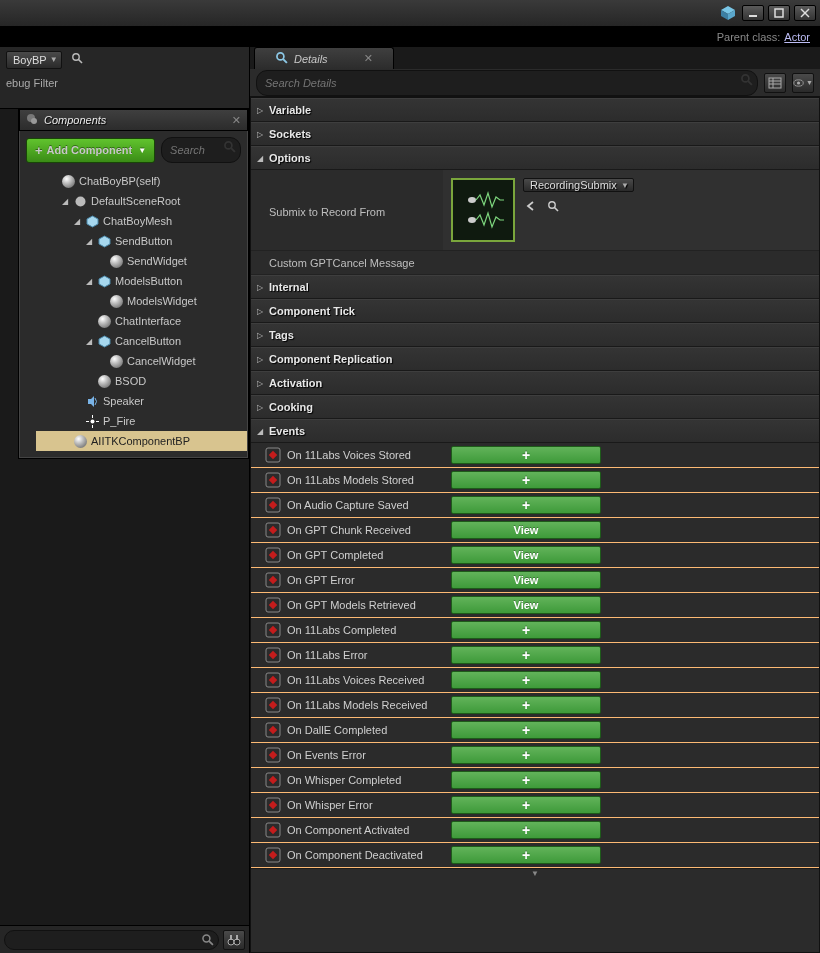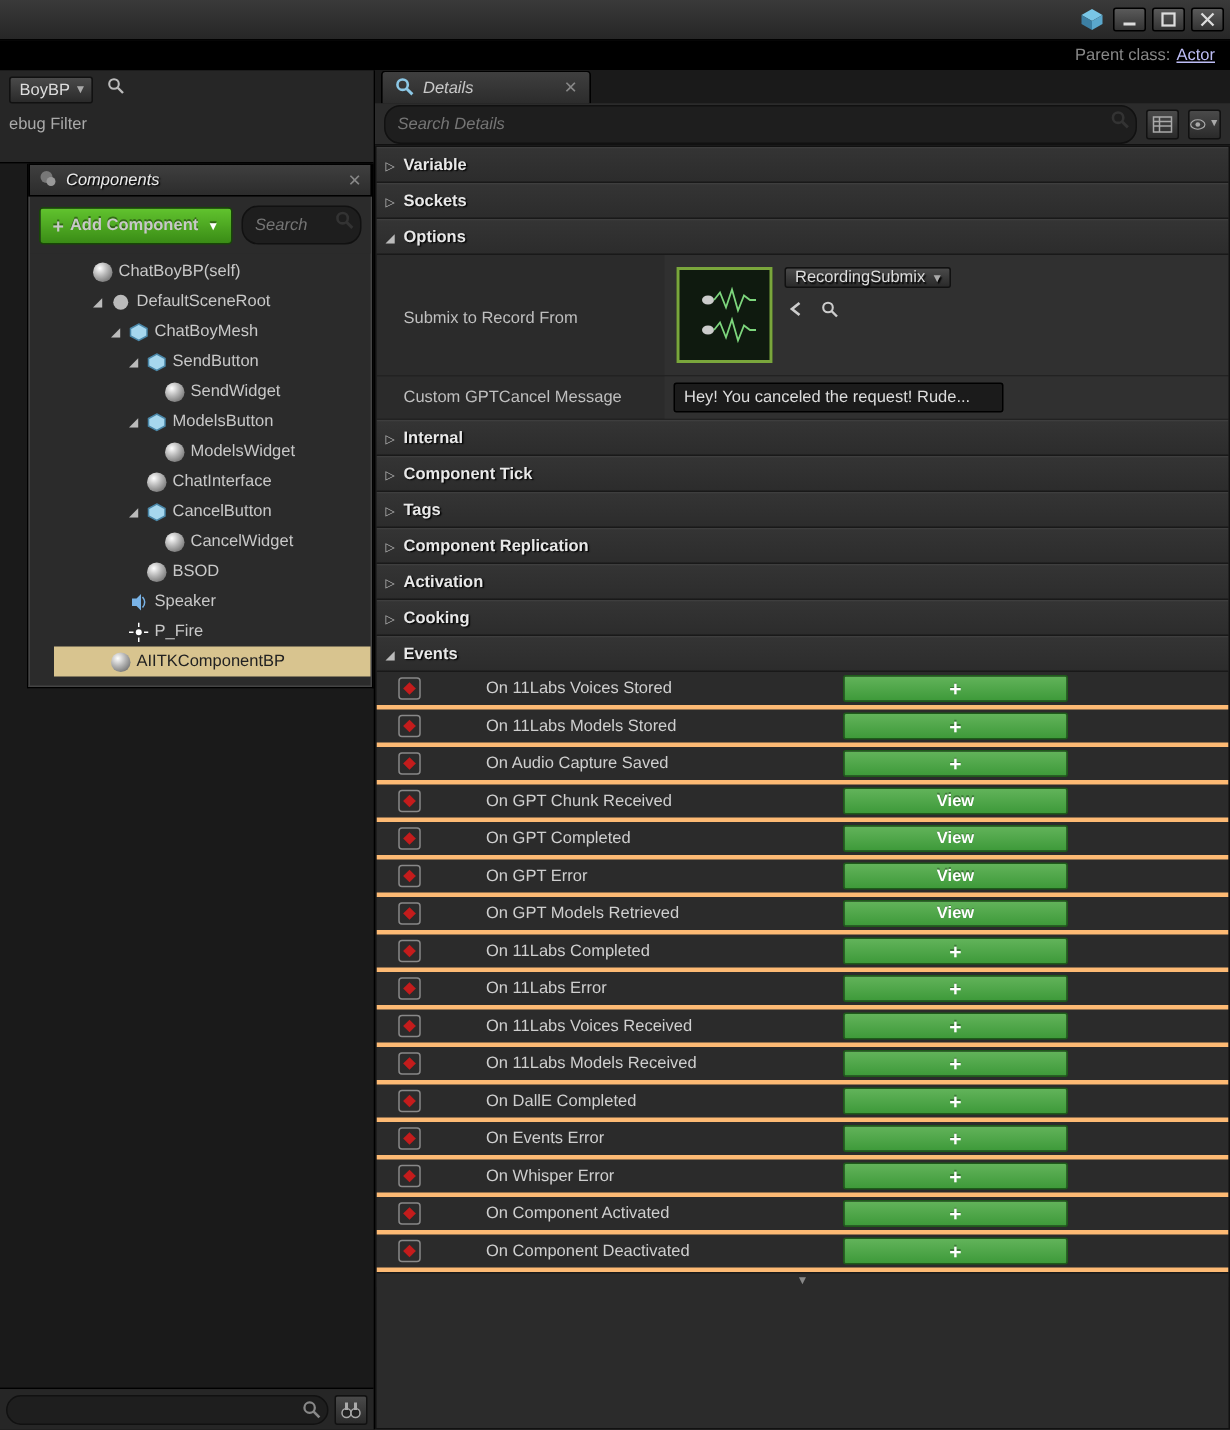--- a/index.html
+++ b/index.html
@@ -38,40 +38,40 @@
   .exp{width:10px;text-align:center;color:#bbb;font-size:8px;}
   .sphereicon{width:13px;height:13px;border-radius:50%;background:radial-gradient(circle at 35% 30%,#fff,#b8b8b8 40%,#555 100%);margin:0 4px;flex:0 0 auto;}
   .compicon{width:13px;height:13px;margin:0 4px;flex:0 0 auto;display:flex;align-items:center;justify-content:center;}
   .lbl{white-space:nowrap;}
   .leftspacer{flex:1;background:#1a1a1a;}
   .leftbot{height:28px;background:#262626;border-top:1px solid #000;display:flex;align-items:center;padding:0 4px;gap:4px;}
   .leftbot input{flex:1;height:20px;background:#1e1e1e;border:1px solid #111;border-radius:10px;padding:0 22px 0 8px;}
   .iconbtn{width:22px;height:20px;border:1px solid #111;background:linear-gradient(#4a4a4a,#2a2a2a);border-radius:2px;display:flex;align-items:center;justify-content:center;cursor:pointer;}
   .rightcol{flex:1;display:flex;flex-direction:column;background:#2b2b2b;overflow:hidden;}
   .tabrow{height:22px;background:#1a1a1a;display:flex;align-items:flex-end;padding:0 0 0 4px;}
-  .tab{height:22px;background:linear-gradient(#3f3f3f,#2c2c2c);border:1px solid #000;border-bottom:none;border-radius:3px 3px 0 0;display:flex;align-items:center;padding:0 8px;gap:6px;min-width:140px;justify-content:flex-end;}
+  .tab{height:22px;background:linear-gradient(#3f3f3f,#2c2c2c);border:1px solid #000;border-bottom:none;border-radius:3px 3px 0 0;display:flex;align-items:center;padding:0 20px;gap:6px;min-width:140px;justify-content:flex-end;}
   .tab .x{color:#888;margin-left:auto;cursor:pointer;}
   .detailsSearch{height:28px;background:#2b2b2b;border-bottom:1px solid #111;display:flex;align-items:center;padding:0 6px;gap:6px;}
   .detailsSearch .searchbox{flex:1;}
   .detailsBody{flex:1;overflow-y:auto;background:#2b2b2b;border:1px solid #111;position:relative;}
   .cat{height:24px;border-top:1px solid #3e3e3e;border-bottom:1px solid #191919;display:flex;align-items:center;padding:0 6px;gap:4px;background:linear-gradient(#343434,#2c2c2c);cursor:pointer;}
   .cat .arrow{font-size:8px;color:#bbb;width:8px;}
   .cat .clabel{font-weight:bold;color:#e8e8e8;text-shadow:1px 1px 1px #000;}
   .proprow{display:flex;min-height:24px;border-bottom:1px solid #222;}
   .propkey{width:192px;padding:4px 6px 4px 18px;color:#bfbfbf;display:flex;align-items:center;}
   .propval{flex:1;padding:4px 6px;display:flex;align-items:center;background:#303030;gap:6px;}
   .optionsblock{display:flex;border-bottom:1px solid #222;}
   .optionsblock .propkey{padding-top:8px;}
   .thumb{width:64px;height:64px;border:2px solid #7aa63c;background:#0f1a0f;display:flex;flex-direction:column;align-items:center;justify-content:center;gap:2px;}
   .thumb .pulse{width:42px;height:18px;}
   .combobox{flex:1;max-width:160px;height:20px;background:linear-gradient(#4a4a4a,#2a2a2a);border:1px solid #111;border-radius:2px;padding:0 16px 0 6px;position:relative;display:flex;align-items:center;color:#ddd;text-shadow:1px 1px 1px #000;}
   .combobox:after{content:"▼";position:absolute;right:4px;font-size:8px;color:#aaa;}
   .miniicon{width:16px;height:16px;display:flex;align-items:center;justify-content:center;color:#aaa;cursor:pointer;}
   .textfield{background:#1b1b1b;border:1px solid #000;border-radius:2px;height:20px;padding:0 6px;color:#ddd;min-width:220px;}
-  .eventrow{display:flex;height:25px;align-items:center;border-bottom:3px solid #fdba74;gap:37px;}
+  .eventrow{display:flex;height:25px;align-items:center;border-bottom:1px solid #fdba74;}
   .eventrow .eicon{width:16px;height:16px;margin:0 6px 0 14px;}
   .eventrow .elabel{flex:0 0 158px;color:#cfcfcf;}
   .eventbtn{width:150px;height:18px;background:linear-gradient(#62b35a,#3e9a3a);border:1px solid #1e5b1a;border-radius:2px;display:flex;align-items:center;justify-content:center;color:#fff;font-weight:bold;cursor:pointer;text-shadow:0 -1px 0 rgba(0,0,0,.3);}
   .eventbtn.add:before{content:"+";font-size:14px;line-height:14px;}
   .detailsBody::-webkit-scrollbar{width:11px;background:#222;}
   .detailsBody::-webkit-scrollbar-thumb{background:#4a4a4a;border-radius:2px;}
   .glass{display:inline-block;}
   .pullnotch{height:10px;background:#2b2b2b;display:flex;align-items:center;justify-content:center;border-top:1px solid #1a1a1a;}
   .pullnotch:before{content:"▼";font-size:8px;color:#888;}
   .eyebtn{display:flex;align-items:center;}
@@ -379,23 +379,20 @@
                       <line x1="7.5" y1="7.5" x2="11" y2="11" stroke="#ccc" stroke-width="1.6"></line>
                     </svg>
                   </span>
                 </div>
               </div>
             </div>
           </div>
         </div>
         <div class="proprow">
           <div class="propkey">Custom GPTCancel Message</div>
-          <div class="propval">
-            <input class="textfield" value="Hey! You canceled the request! Rude..." style="">
-          </div>
         </div>
         <div class="cat">
           <span class="arrow">▷</span>
           <span class="clabel">Internal</span>
         </div>
         <div class="cat">
           <span class="arrow">▷</span>
           <span class="clabel">Component Tick</span>
         </div>
         <div class="cat">
@@ -533,20 +530,29 @@
             </svg></span>
           <span class="elabel">On Events Error</span>
           <span style="width: 6px;"></span>
           <div class="eventbtn add"></div>
         </div>
         <div class="eventrow">
           <span class="eicon"><svg width="16" height="16" viewBox="0 0 16 16">
               <rect x="5" y="5" width="6" height="6" fill="#c41c1c" transform="rotate(45 8 8)"></rect>
               <rect x="1" y="1" width="14" height="14" fill="none" stroke="#888" stroke-width="1" rx="2"></rect>
             </svg></span>
+          <span class="elabel">On Whisper Completed</span>
+          <span style="width: 6px;"></span>
+          <div class="eventbtn add"></div>
+        </div>
+        <div class="eventrow">
+          <span class="eicon"><svg width="16" height="16" viewBox="0 0 16 16">
+              <rect x="5" y="5" width="6" height="6" fill="#c41c1c" transform="rotate(45 8 8)"></rect>
+              <rect x="1" y="1" width="14" height="14" fill="none" stroke="#888" stroke-width="1" rx="2"></rect>
+            </svg></span>
           <span class="elabel">On Whisper Error</span>
           <span style="width: 6px;"></span>
           <div class="eventbtn add"></div>
         </div>
         <div class="eventrow">
           <span class="eicon"><svg width="16" height="16" viewBox="0 0 16 16">
               <rect x="5" y="5" width="6" height="6" fill="#c41c1c" transform="rotate(45 8 8)"></rect>
               <rect x="1" y="1" width="14" height="14" fill="none" stroke="#888" stroke-width="1" rx="2"></rect>
             </svg></span>
           <span class="elabel">On Component Activated</span>

